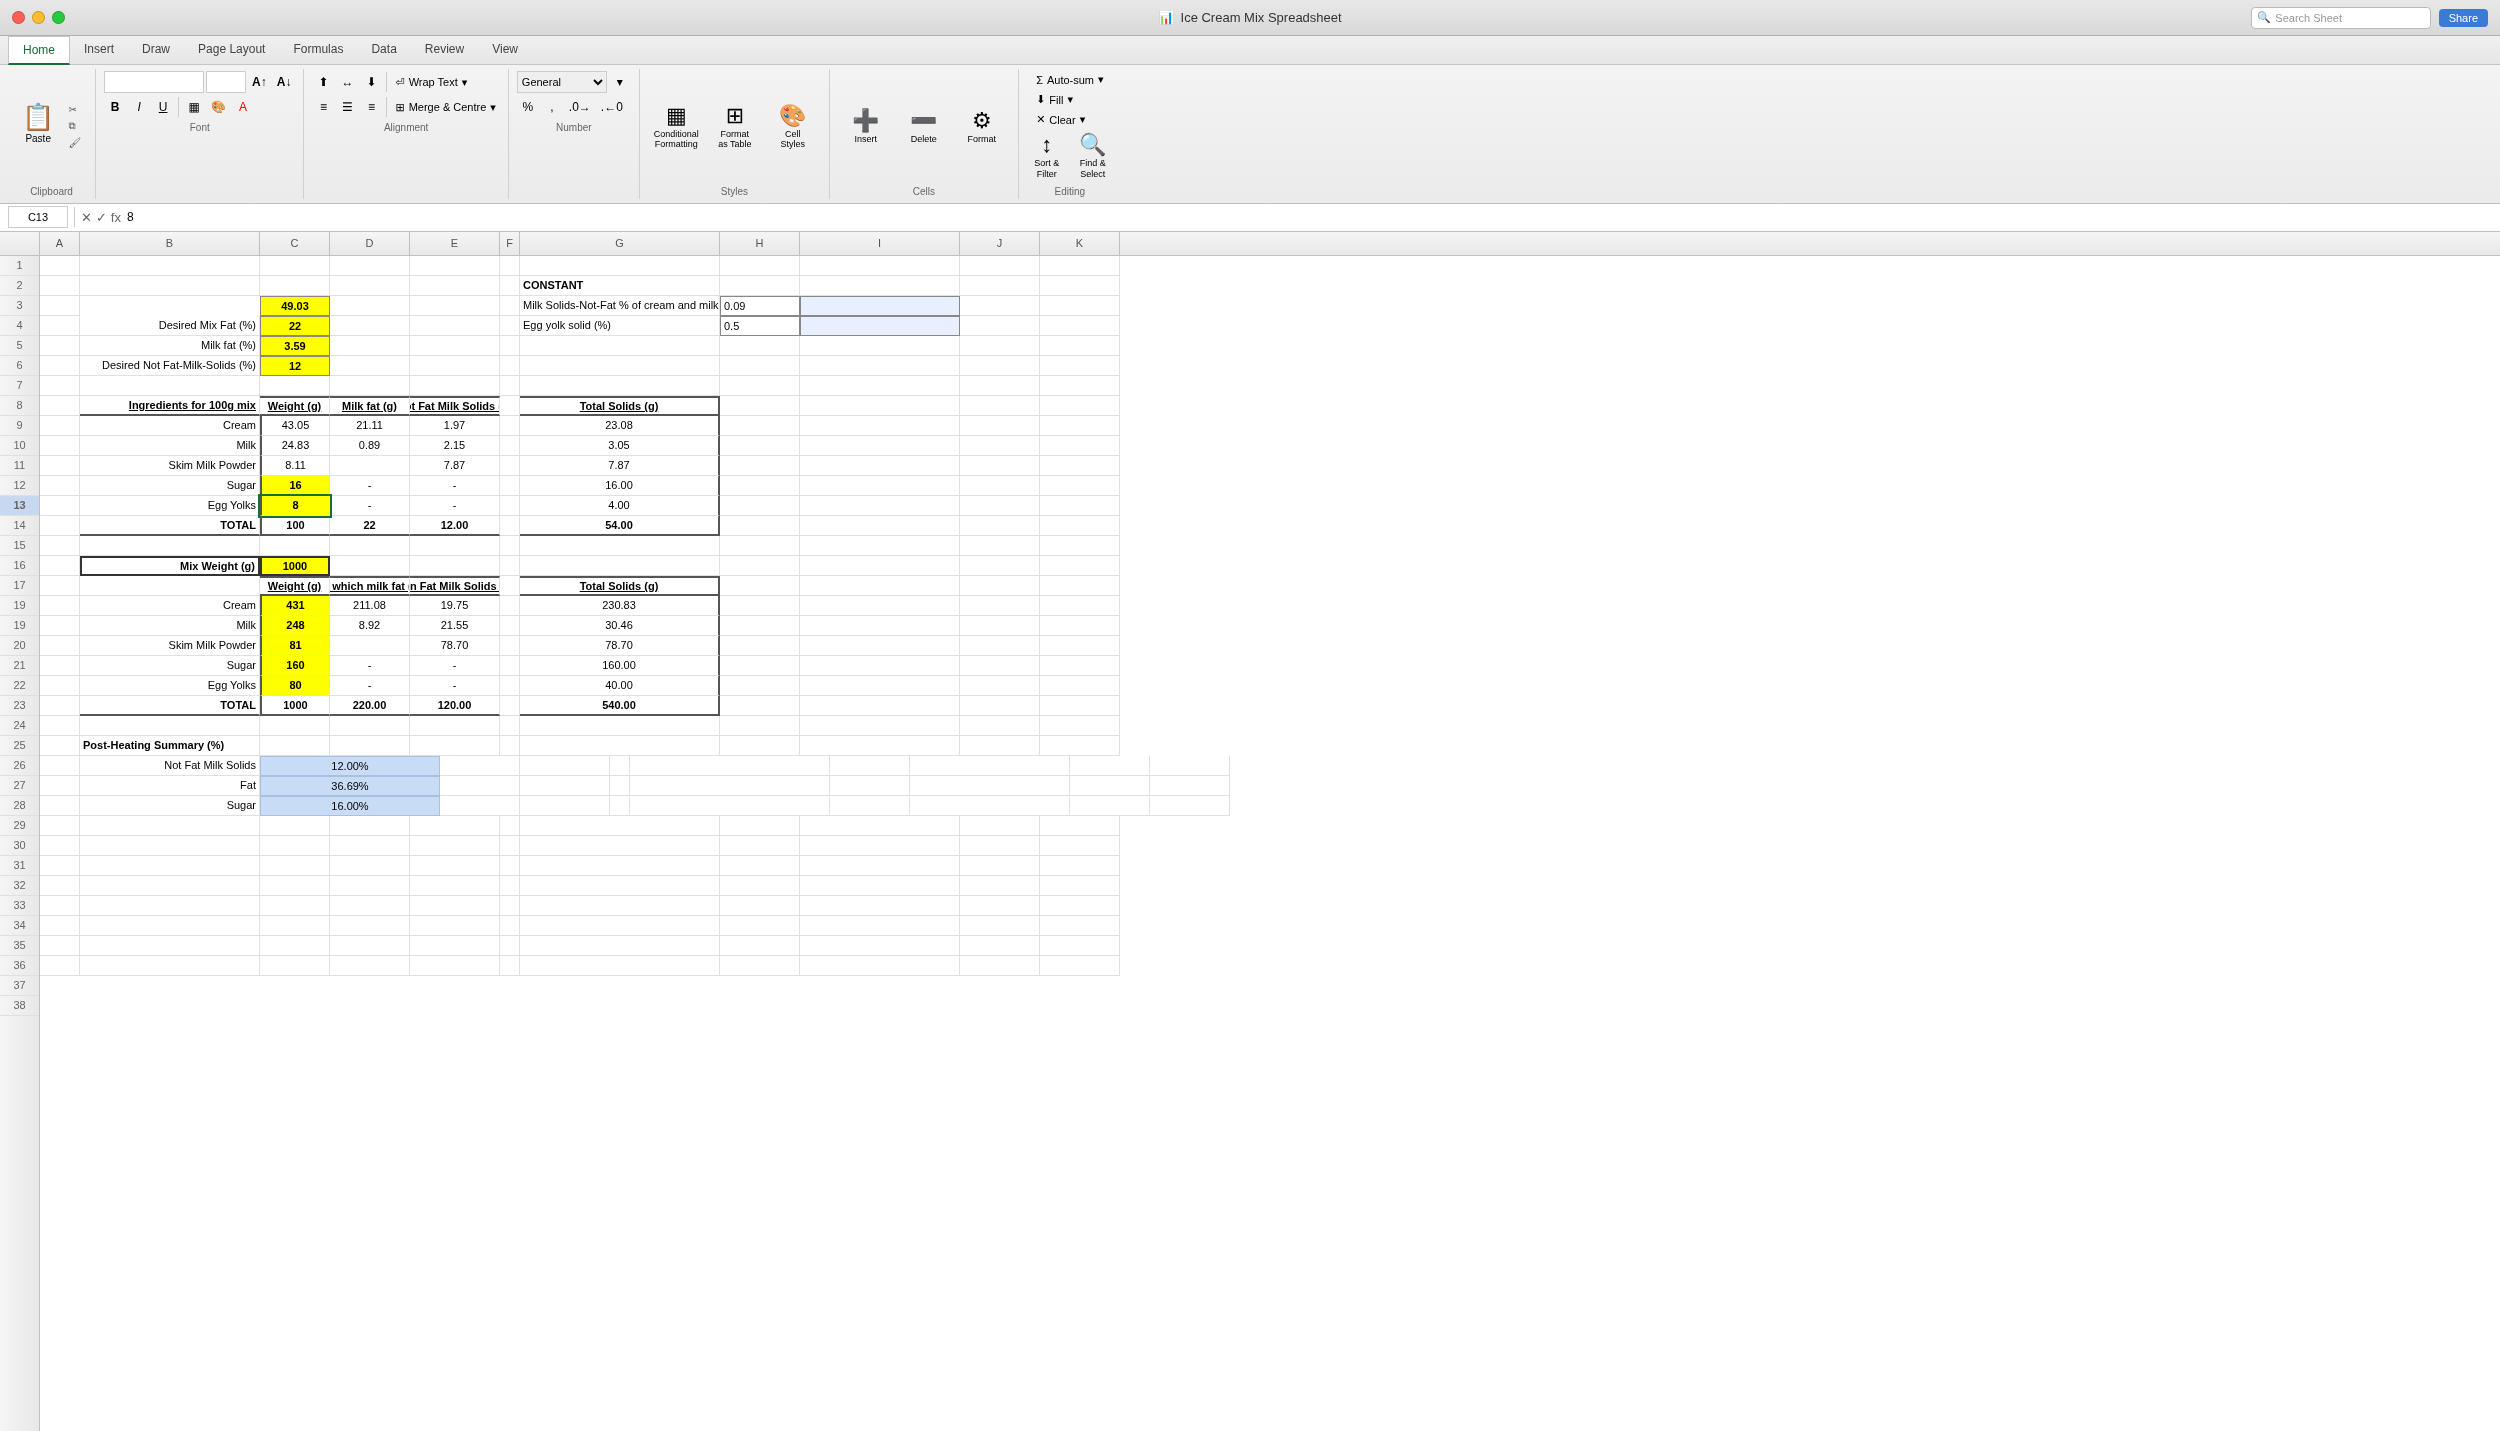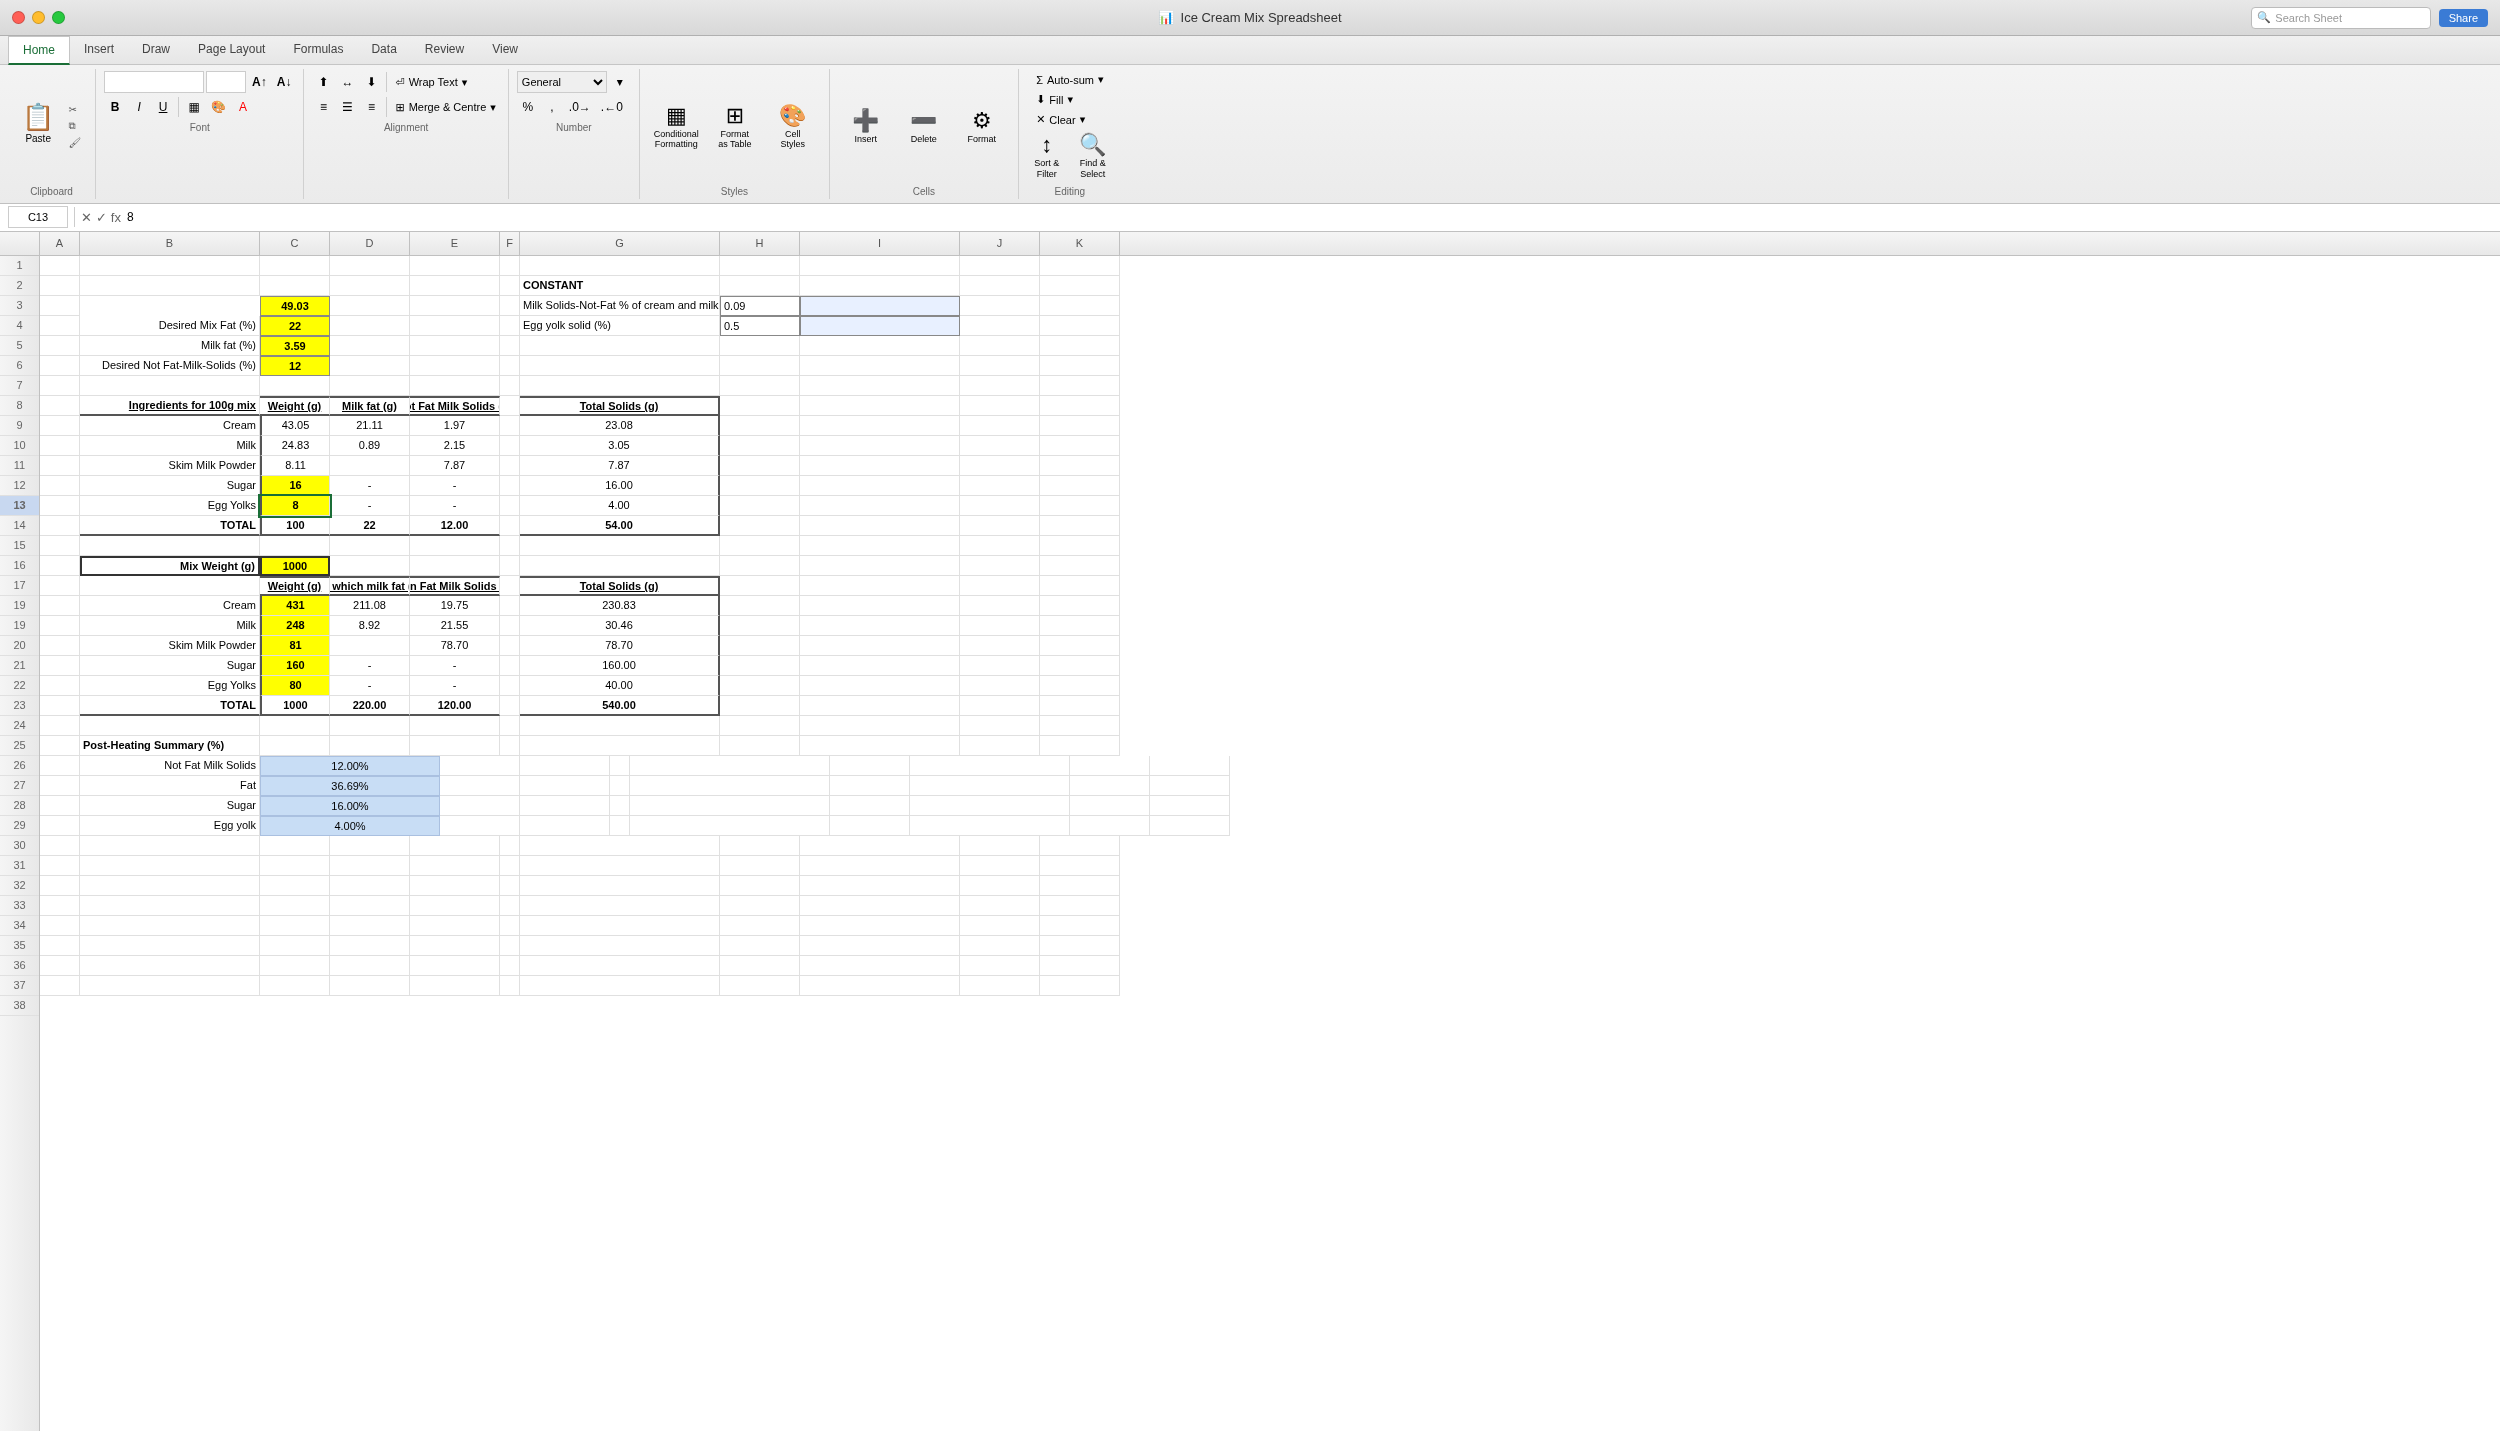--- a/index.html
+++ b/index.html
@@ -749,33 +749,20 @@
         <div class="cell" style="width:80px;"></div>
         <div class="cell" style="width:90px;"></div>
         <div class="cell" style="width:20px;"></div>
         <div class="cell" style="width:200px;"></div>
         <div class="cell" style="width:80px;"></div>
         <div class="cell" style="width:160px;"></div>
         <div class="cell" style="width:80px;"></div>
         <div class="cell" style="width:80px;"></div>
       </div>
 
-      <div class="grid-row">
-        <div class="cell" style="width:40px;"></div>
-        <div class="cell right-align" style="width:180px;">Egg yolk</div>
-        <div class="cell center-align blue-bg" style="width:70px;border:1px solid #aac0e0;min-width:70px;width:180px;">4.00%</div>
-        <div class="cell" style="width:80px;"></div>
-        <div class="cell" style="width:90px;"></div>
-        <div class="cell" style="width:20px;"></div>
-        <div class="cell" style="width:200px;"></div>
-        <div class="cell" style="width:80px;"></div>
-        <div class="cell" style="width:160px;"></div>
-        <div class="cell" style="width:80px;"></div>
-        <div class="cell" style="width:80px;"></div>
-      </div>
 
       <div class="grid-row">
         <div class="cell" style="width:40px;"></div>
         <div class="cell" style="width:180px;"></div>
         <div class="cell" style="width:70px;"></div>
         <div class="cell" style="width:80px;"></div>
         <div class="cell" style="width:90px;"></div>
         <div class="cell" style="width:20px;"></div>
         <div class="cell" style="width:200px;"></div>
         <div class="cell" style="width:80px;"></div>

